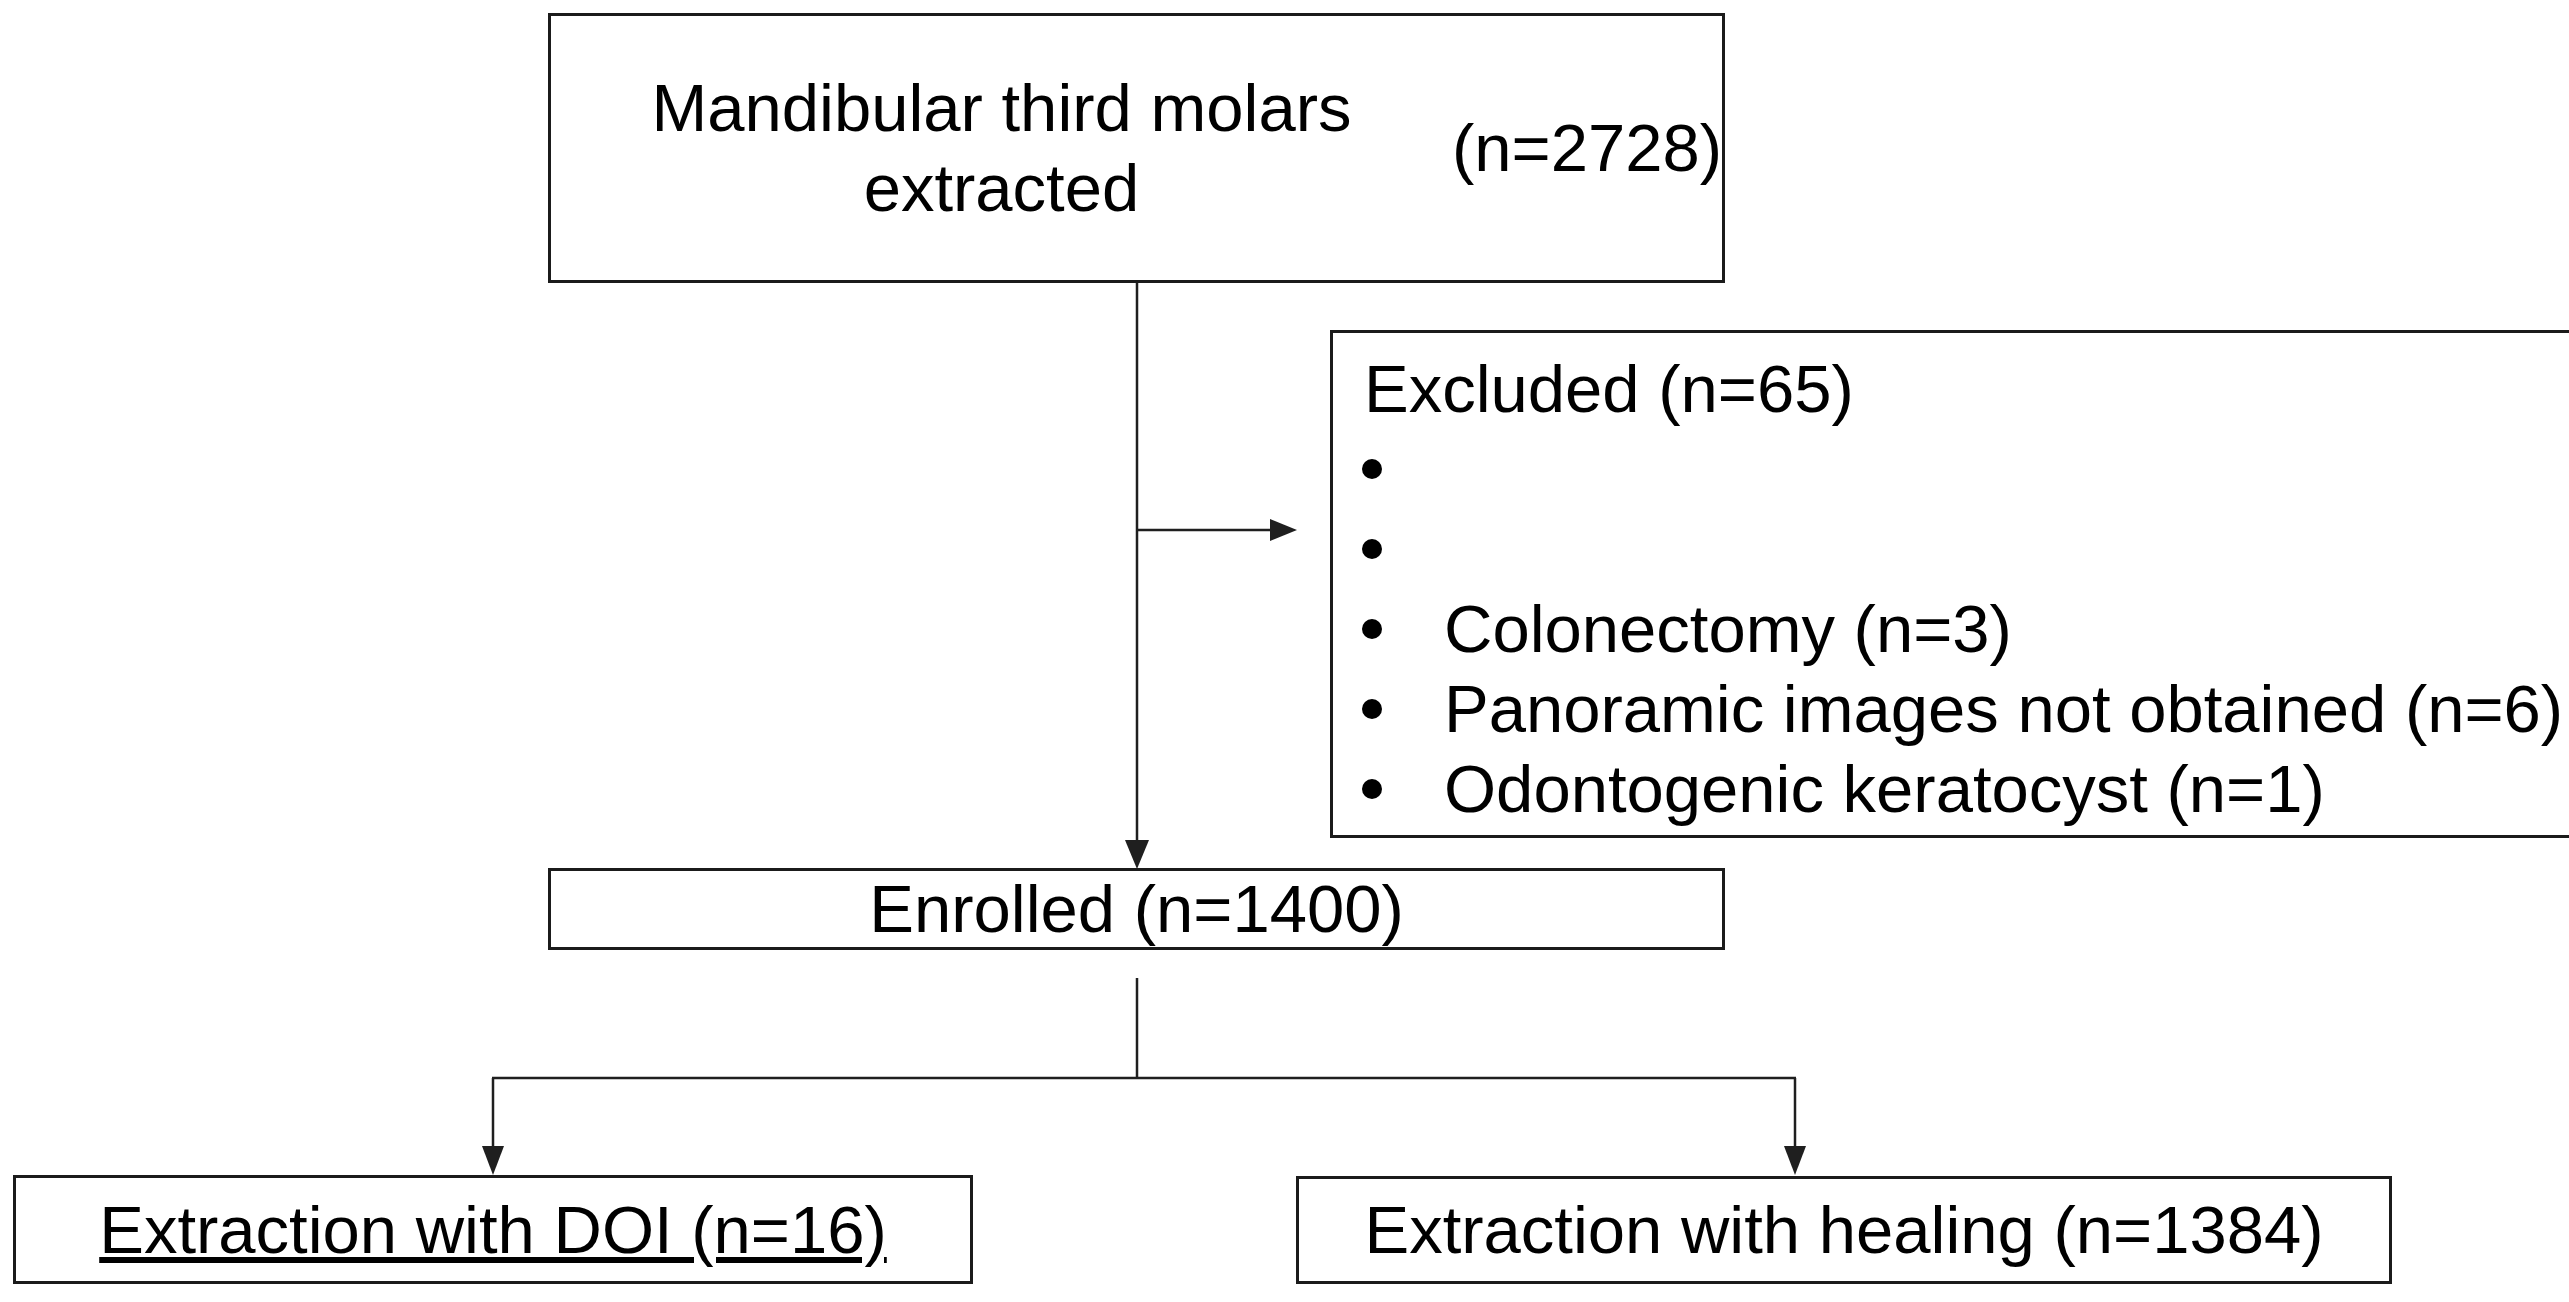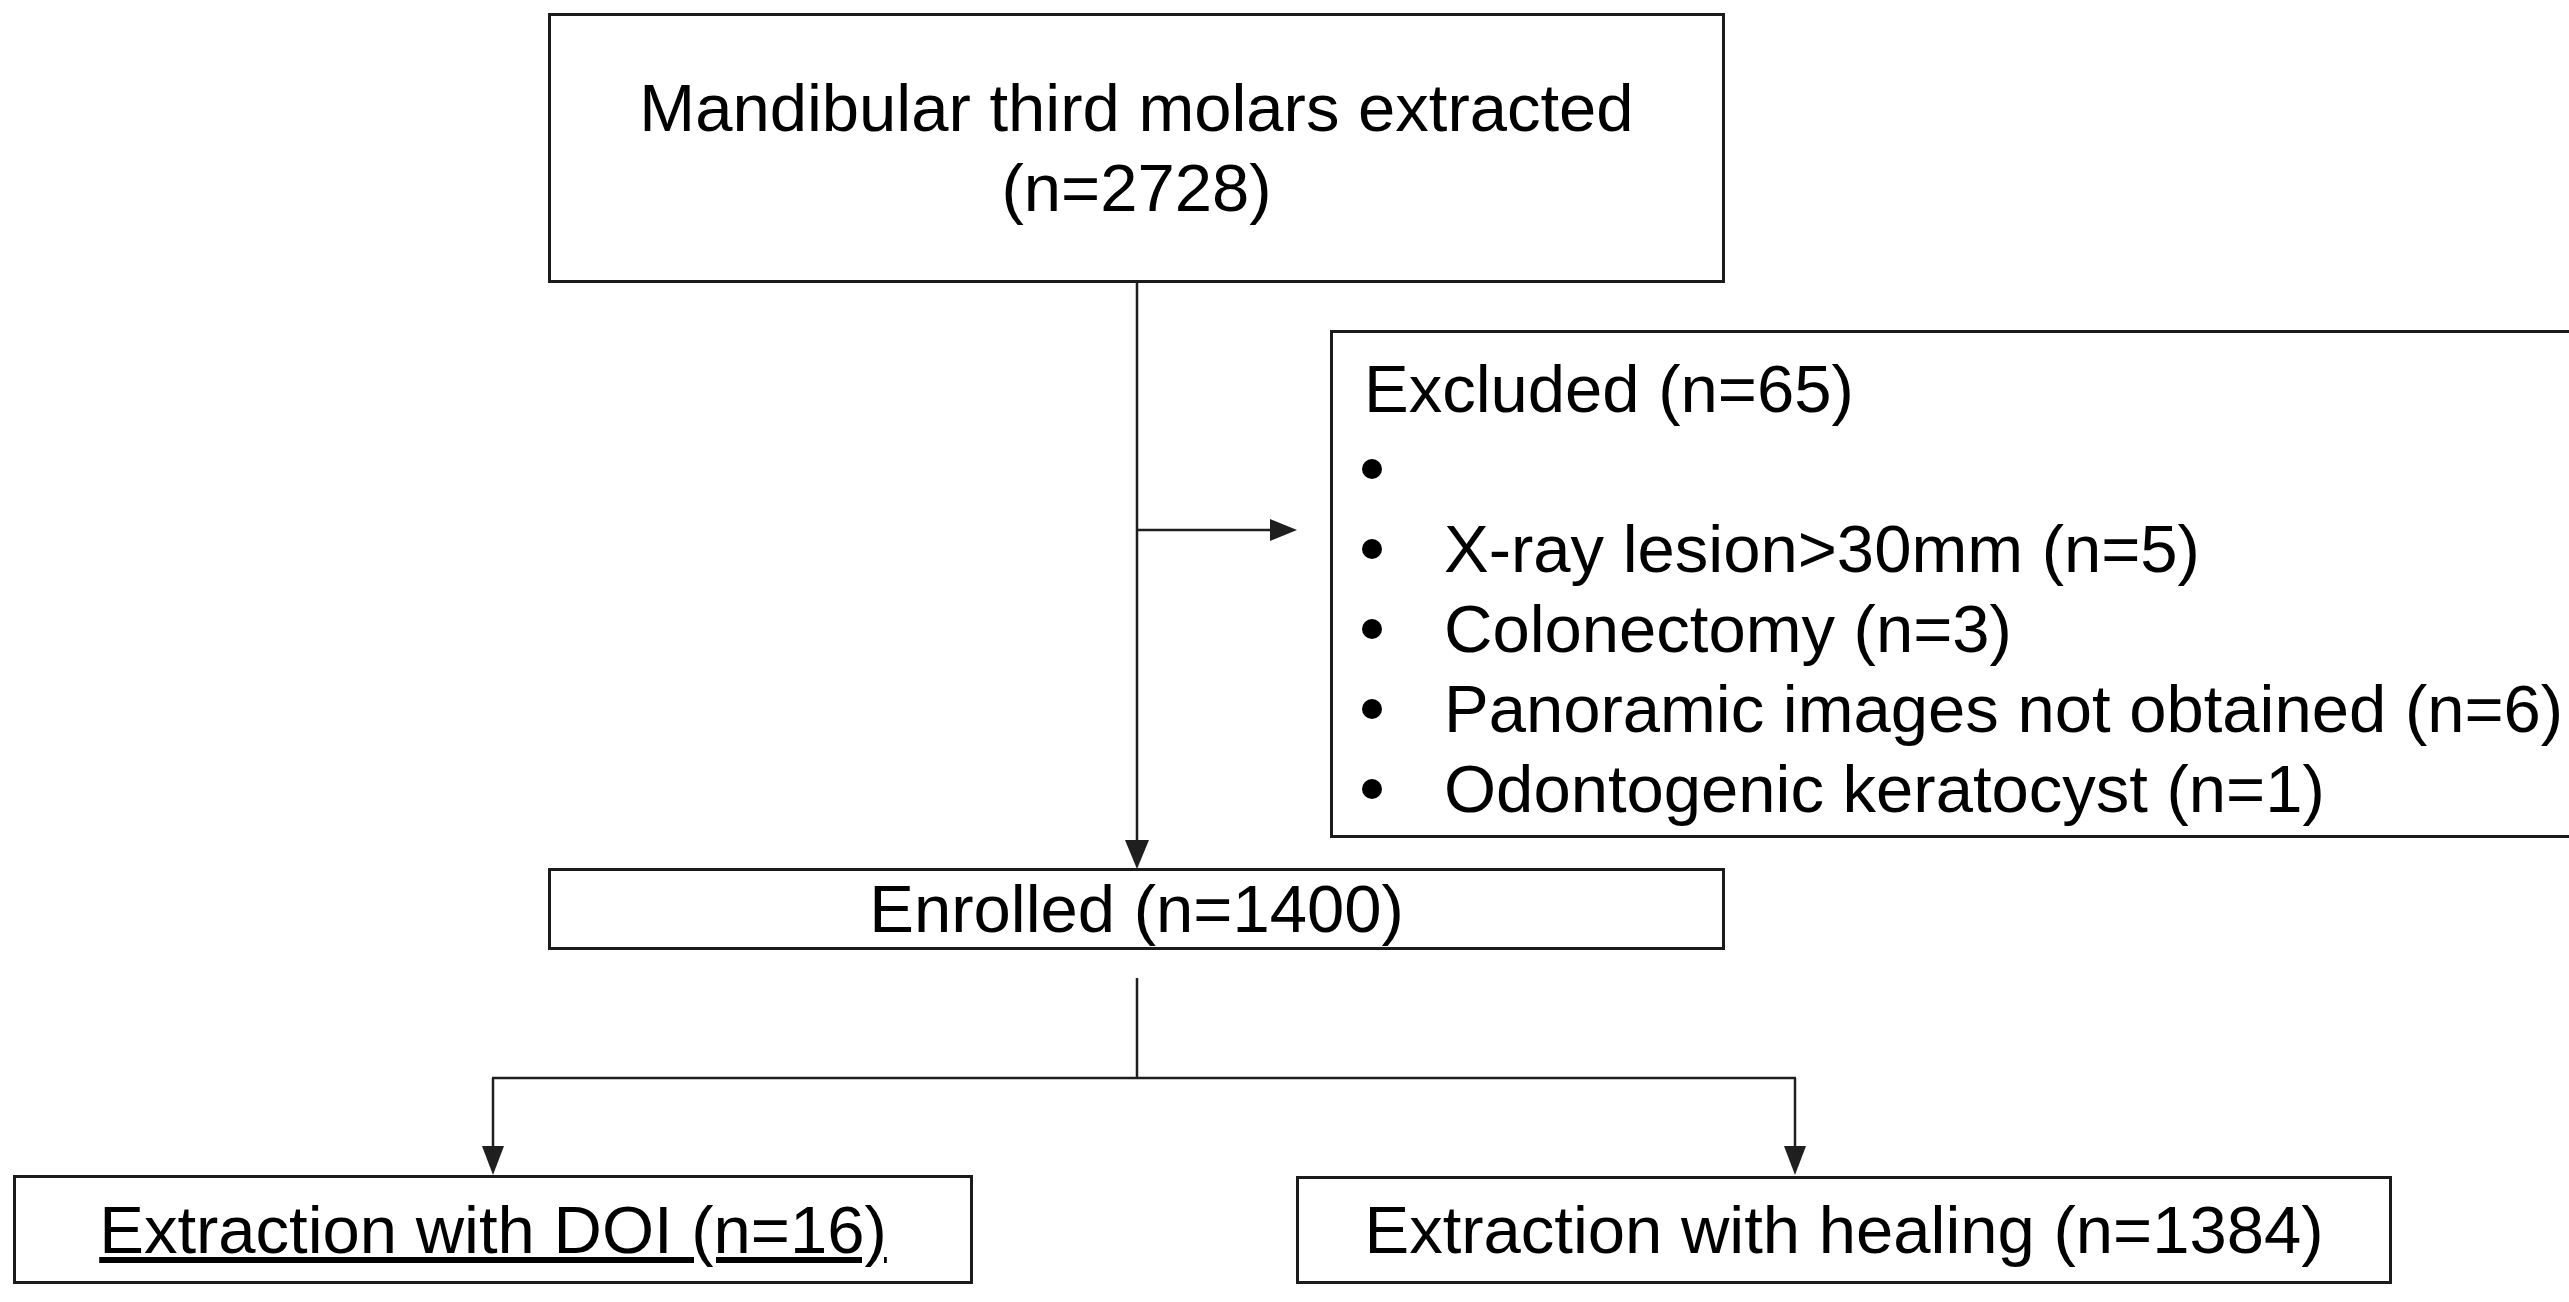--- a/index.html
+++ b/index.html
@@ -19,21 +19,21 @@
   .box {
     position: absolute;
     box-sizing: border-box;
     background: #ffffff;
     border: 3px solid #1b1b1b;
     font-size: 67px;
     line-height: 80px;
   }
   .box.centered {
     display: flex;
-    flex-direction: column;
+    flex-direction: row;
     align-items: center;
     justify-content: center;
     text-align: center;
   }
   .box-initial   { left: 548px;  top: 13px;   width: 1177px; height: 270px; }
   .box-excluded  { left: 1298px; top: 330px;  width: 1255px; height: 508px;
                    padding: 16px 10px 12px 0; margin-left: 32px; }
   .box-enrolled  { left: 548px;  top: 868px;  width: 1177px; height: 82px; }
   .box-doi       { left: 13px;   top: 1175px; width: 960px;  height: 109px; text-decoration: underline; }
   .box-healing   { left: 1296px; top: 1176px; width: 1096px; height: 108px; }
@@ -102,21 +102,20 @@
   </div>
 
   <div class="box box-excluded">
     <div class="excluded-title">Excluded (n=65)</div>
     <ul class="excluded-list">
       <li class="excluded-item">
         <span class="dot"></span>
       </li>
       <li class="excluded-item">
         <span class="dot"></span>
-        <span>X-ray lesion&gt;30mm (n=5)</span>
       </li>
       <li class="excluded-item">
         <span class="dot"></span>
         <span>Colonectomy (n=3)</span>
       </li>
       <li class="excluded-item">
         <span class="dot"></span>
         <span>Panoramic images not obtained (n=6)</span>
       </li>
       <li class="excluded-item">

